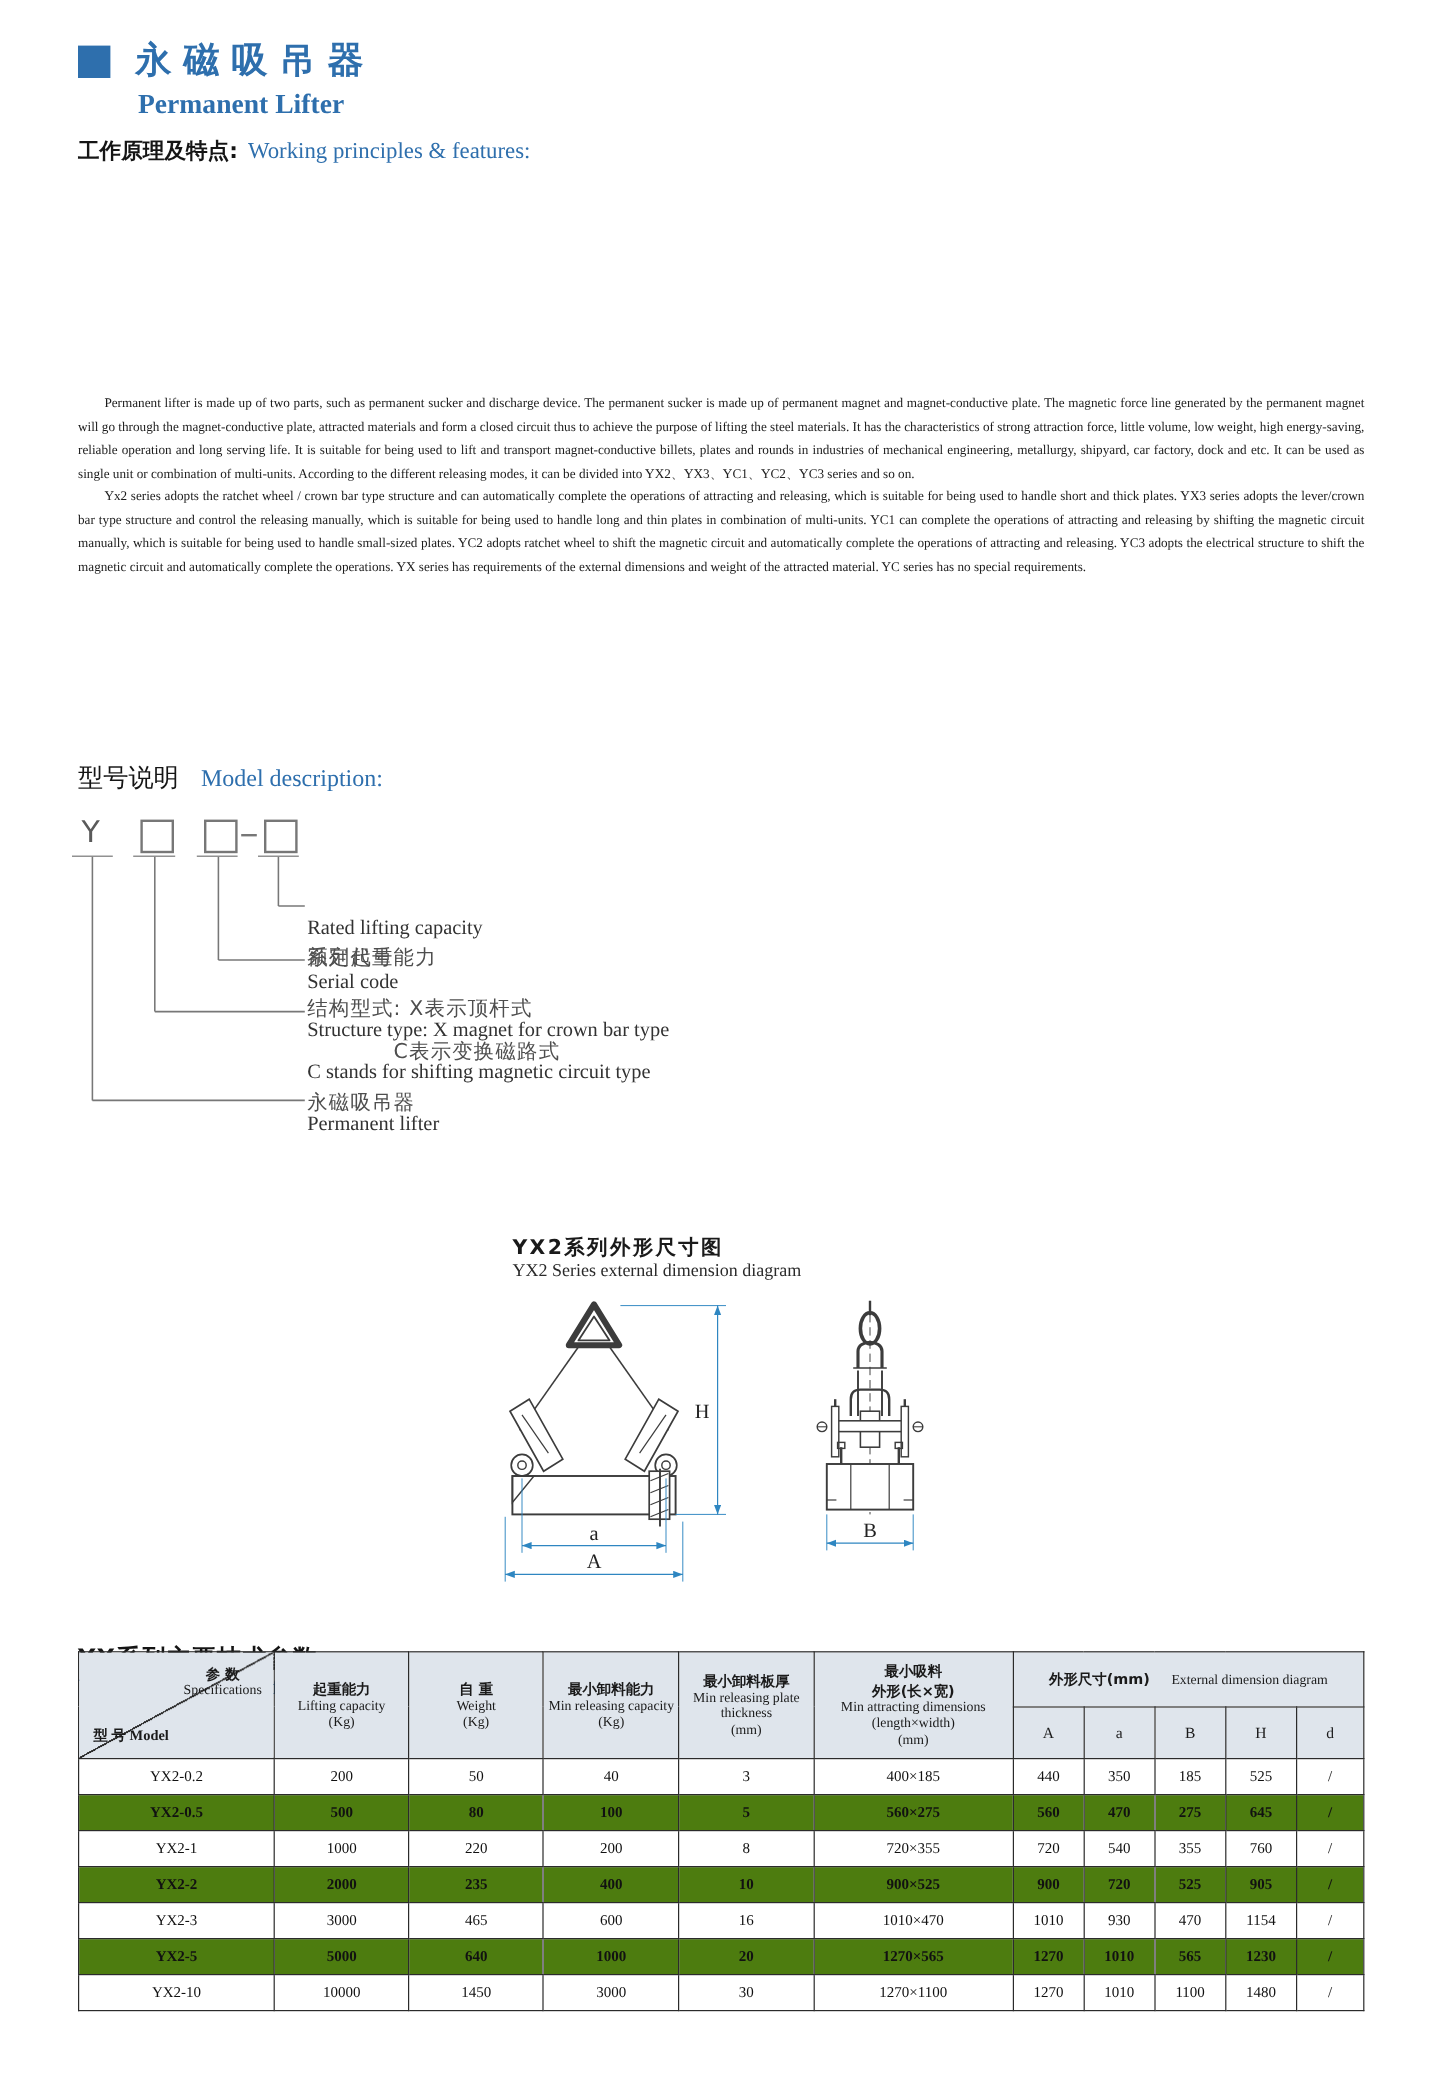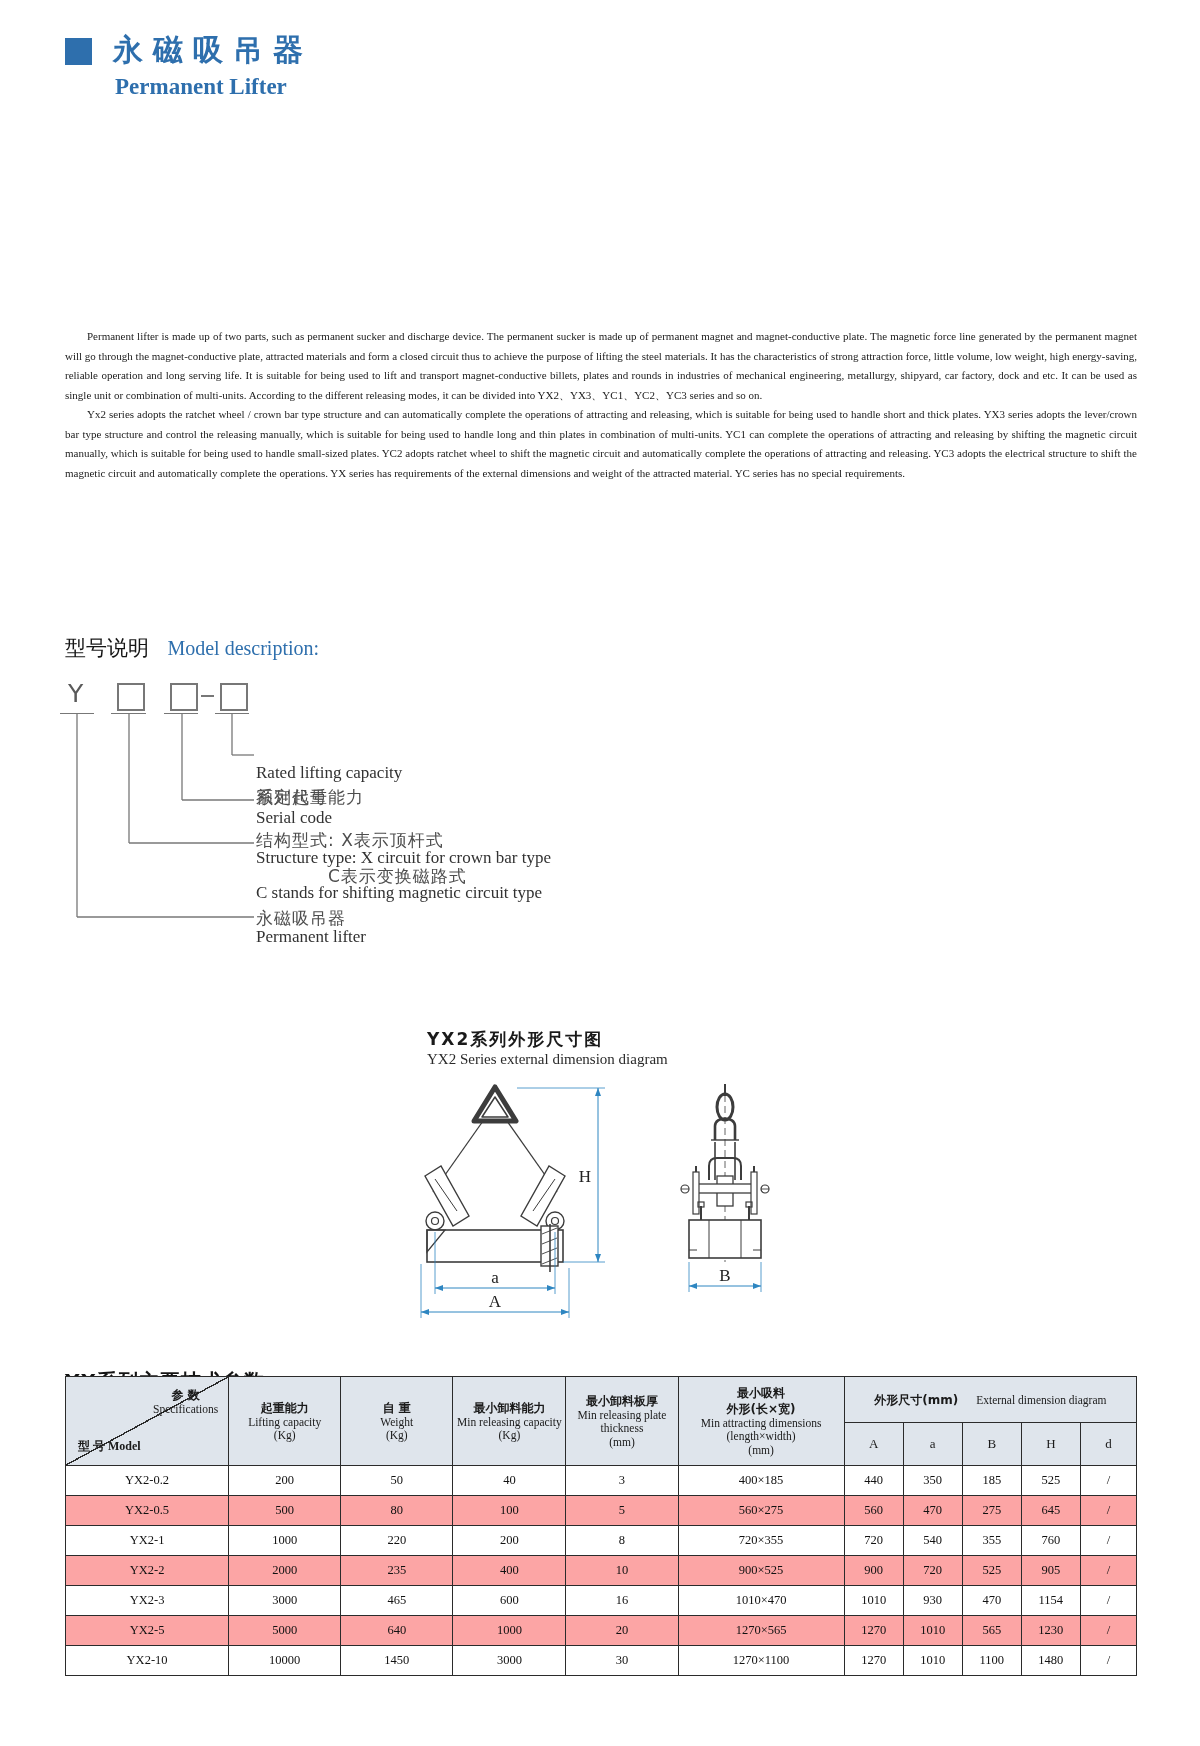--- a/index.html
+++ b/index.html
@@ -82,38 +82,42 @@
     background:
       linear-gradient(to bottom right,transparent calc(50% - 0.7px),#2b2b2b calc(50% - 0.7px),#2b2b2b calc(50% + 0.7px),transparent calc(50% + 0.7px)),
       #dfe5ec;}
   .diag .spec-lbl{position:absolute;top:10px;right:10px;text-align:center;}
   .diag .model-lbl{position:absolute;bottom:10px;left:12px;text-align:left;
     font-family:"Liberation Serif",serif;font-size:12px;color:#1a1a1a;}
   td.dcell{
     height:29px;text-align:center;vertical-align:middle;
     font-family:"Liberation Serif",serif;font-size:12.5px;color:#111;
   }
-  tr.shade td{background:#fca5a5;}
+  tr.shade td{background:#4d7c0f;font-weight:bold;}
   .dimline{stroke:#2e86c1;stroke-width:1;}
   .extline{stroke:#2e86c1;stroke-width:0.8;}
   .art{stroke:#3c3c3c;fill:none;}
   .artf{stroke:#3c3c3c;fill:#ffffff;}
   .dimtext{font-family:"Liberation Serif",serif;font-size:17px;fill:#222;}
 </style>
 </head>
 <body>
 
 <div class="page">
 
   <div class="hdr">
     <div class="hdr-square"></div>
     <div class="hdr-title">永磁吸吊器</div>
     <div class="hdr-sub">Permanent Lifter</div>
   </div>
 
+  <div class="principles-head">
+    <span class="cn">工作原理及特点:</span>
+    <span class="en">Working principles &amp; features:</span>
+  </div>
 
   <div class="cn-block">
   </div>
 
   <div class="en-block">
     <p class="en-para">Permanent lifter is made up of two parts, such as permanent sucker and discharge device. The permanent sucker is made up of permanent magnet and magnet-conductive plate. The magnetic force line generated by the permanent magnet will go through the magnet-conductive plate, attracted materials and form a closed circuit thus to achieve the purpose of lifting the steel materials. It has the characteristics of strong attraction force, little volume, low weight, high energy-saving, reliable operation and long serving life. It is suitable for being used to lift and transport magnet-conductive billets, plates and rounds in industries of mechanical engineering, metallurgy, shipyard, car factory, dock and etc. It can be used as single unit or combination of multi-units. According to the different releasing modes, it can be divided into YX2、YX3、YC1、YC2、YC3 series and so on.</p>
     <p class="en-para">Yx2 series adopts the ratchet wheel / crown bar type structure and can automatically complete the operations of attracting and releasing, which is suitable for being used to handle short and thick plates. YX3 series adopts the lever/crown bar type structure and control the releasing manually, which is suitable for being used to handle long and thin plates in combination of multi-units. YC1 can complete the operations of attracting and releasing by shifting the magnetic circuit manually, which is suitable for being used to handle small-sized plates. YC2 adopts ratchet wheel to shift the magnetic circuit and automatically complete the operations of attracting and releasing. YC3 adopts the electrical structure to shift the magnetic circuit and automatically complete the operations. YX series has requirements of the external dimensions and weight of the attracted material. YC series has no special requirements.</p>
   </div>
 
   <div class="model-head">
@@ -140,21 +144,21 @@
     <div class="mtick" style="left:2px;width:34px;"></div>
     <div class="mtick" style="left:53px;width:35px;"></div>
     <div class="mtick" style="left:106px;width:34px;"></div>
     <div class="mtick" style="left:157px;width:34px;"></div>
     <div class="mlabels">
       <span class="mlabel-cn" style="top:66px;margin-top:45px;">额定起重能力</span>
       <span class="mlabel-en" style="top:88px;">Rated lifting capacity</span>
       <span class="mlabel-cn" style="top:111px;">系列代号</span>
       <span class="mlabel-en" style="top:133px;">Serial code</span>
       <span class="mlabel-cn" style="top:154px;">结构型式: X表示顶杆式</span>
-      <span class="mlabel-en" style="top:173px;">Structure type: X circuit for crown bar type</span>
+      <span class="mlabel-en" style="top:173px;">Structure type: X magnet for crown bar type</span>
       <span class="mlabel-cn" style="top:190px;left:72px;">C表示变换磁路式</span>
       <span class="mlabel-en" style="top:208px;">C stands for shifting magnetic circuit type</span>
       <span class="mlabel-cn" style="top:232px;">永磁吸吊器</span>
       <span class="mlabel-en" style="top:252px;">Permanent lifter</span>
     </div>
   </div>
 
   <div class="draw-title">YX2系列外形尺寸图</div>
   <div class="draw-sub">YX2 Series external dimension diagram</div>
 

